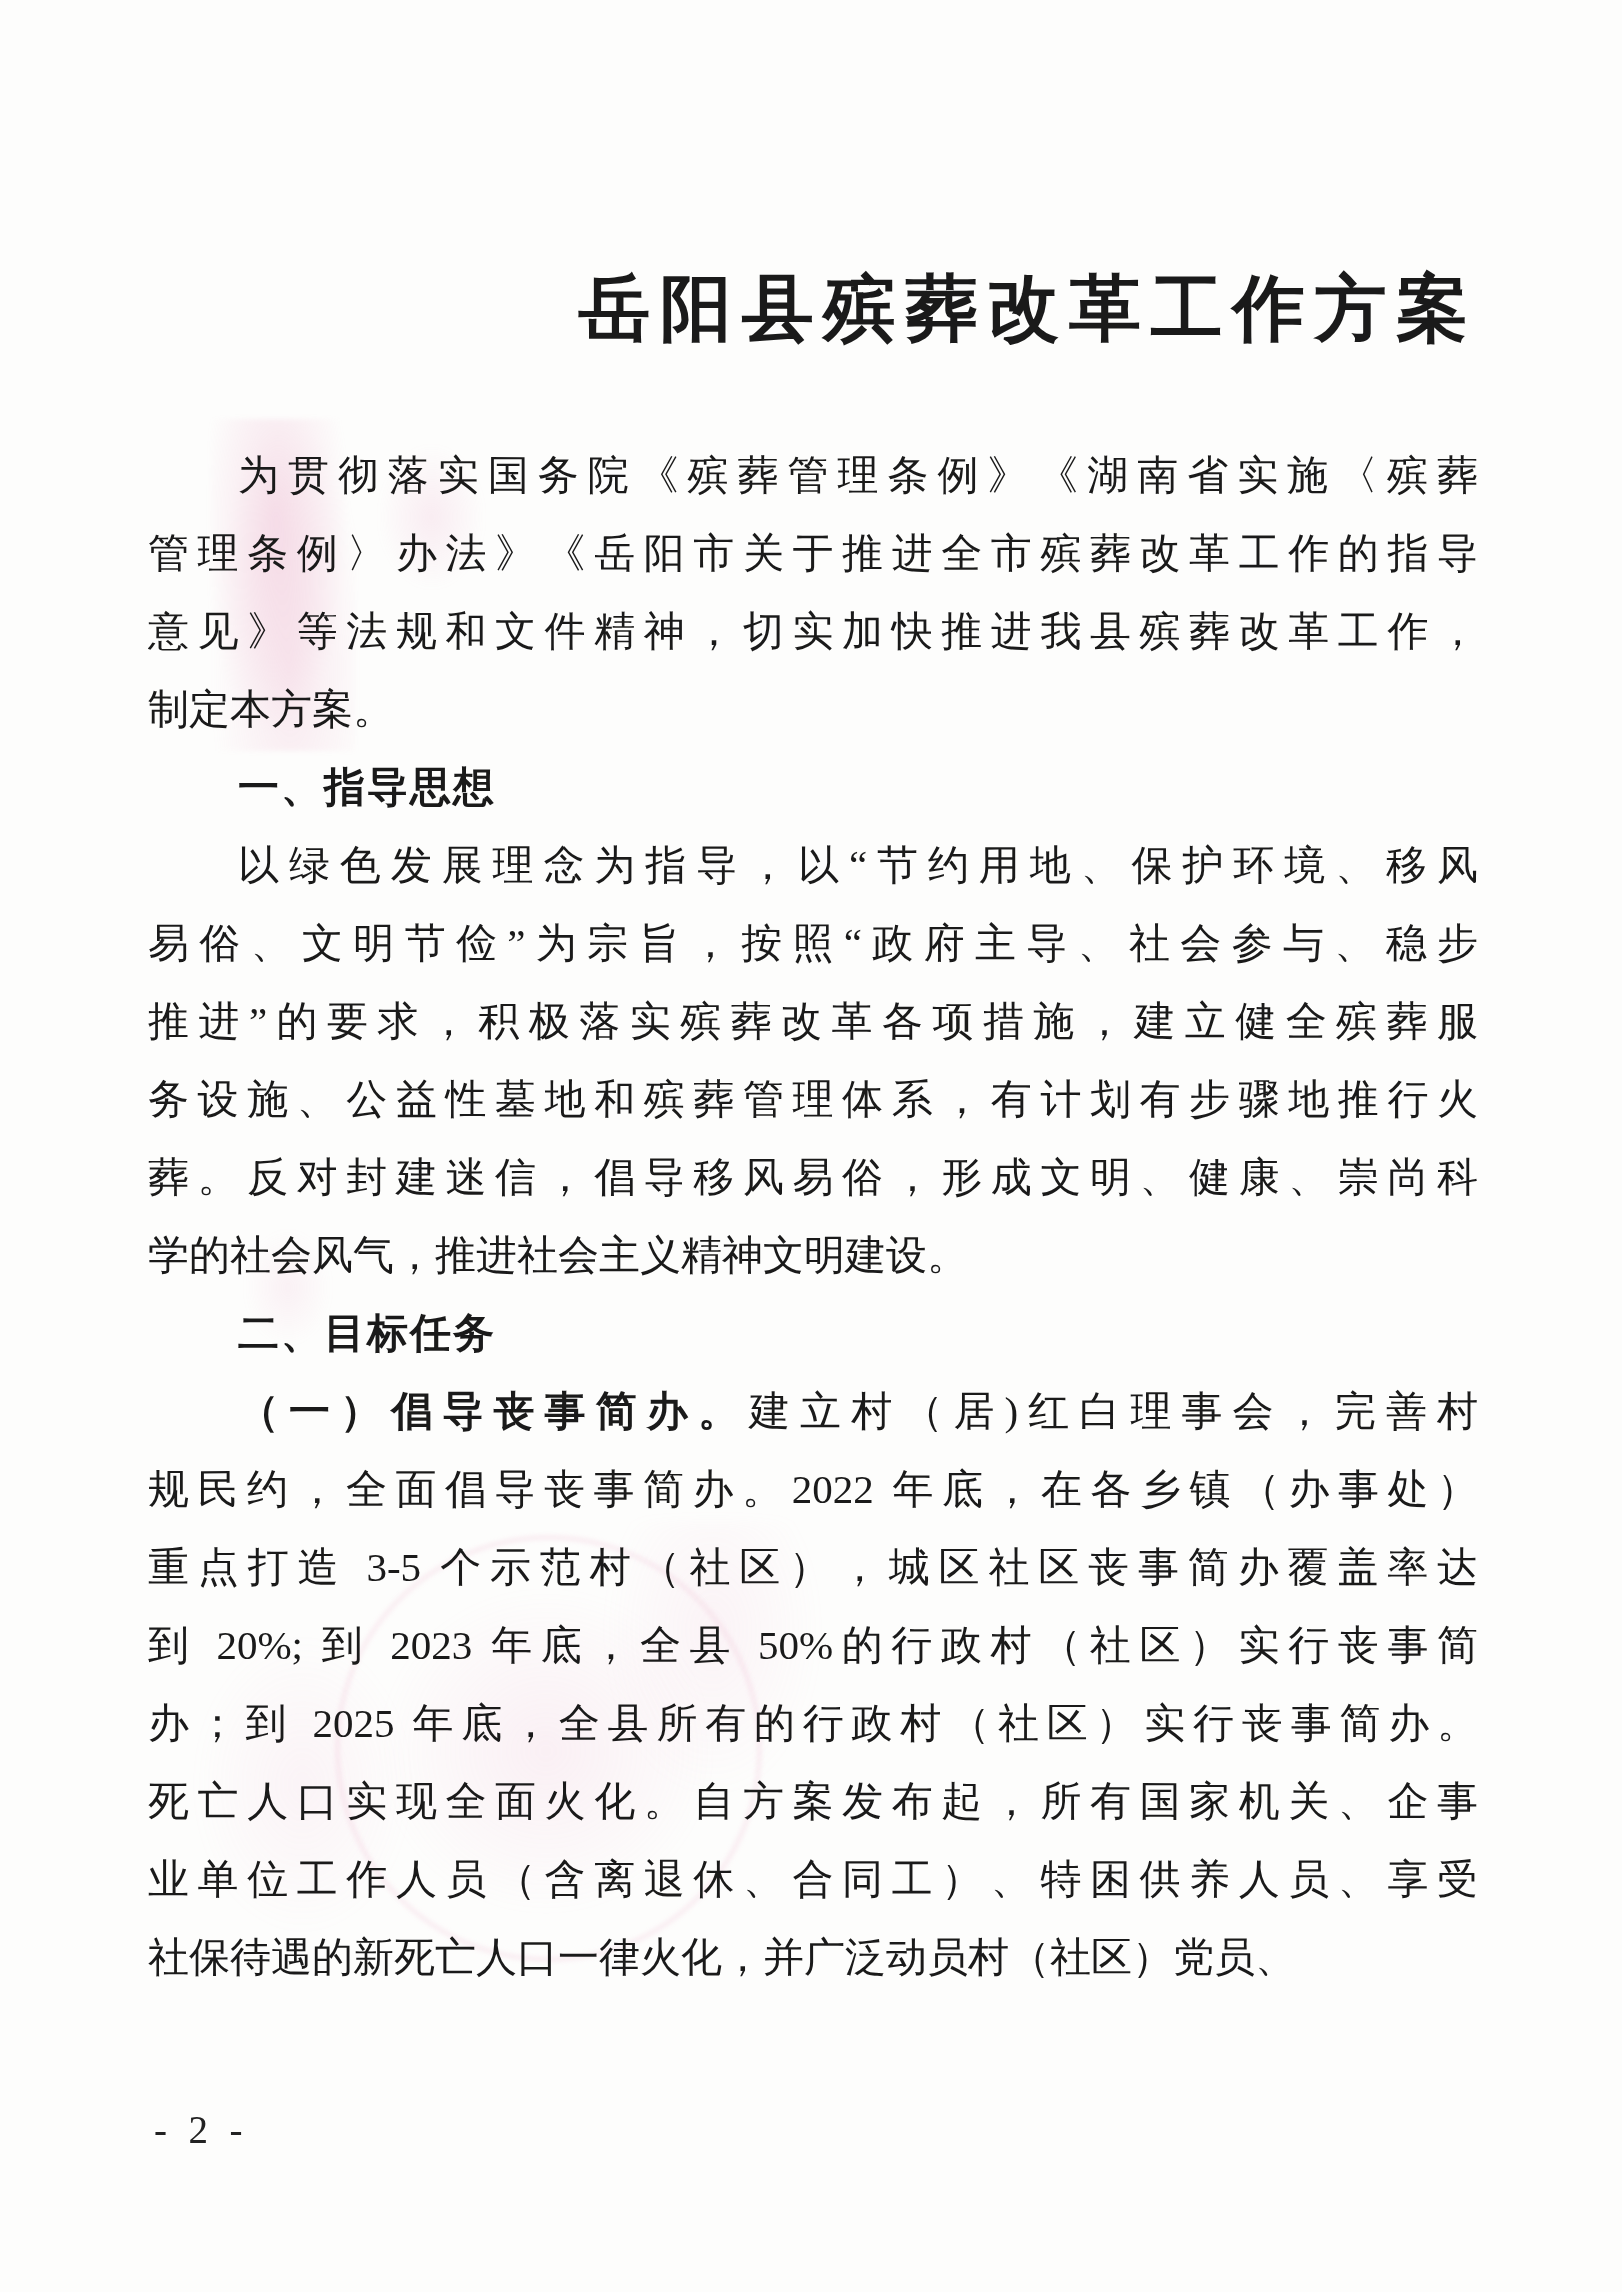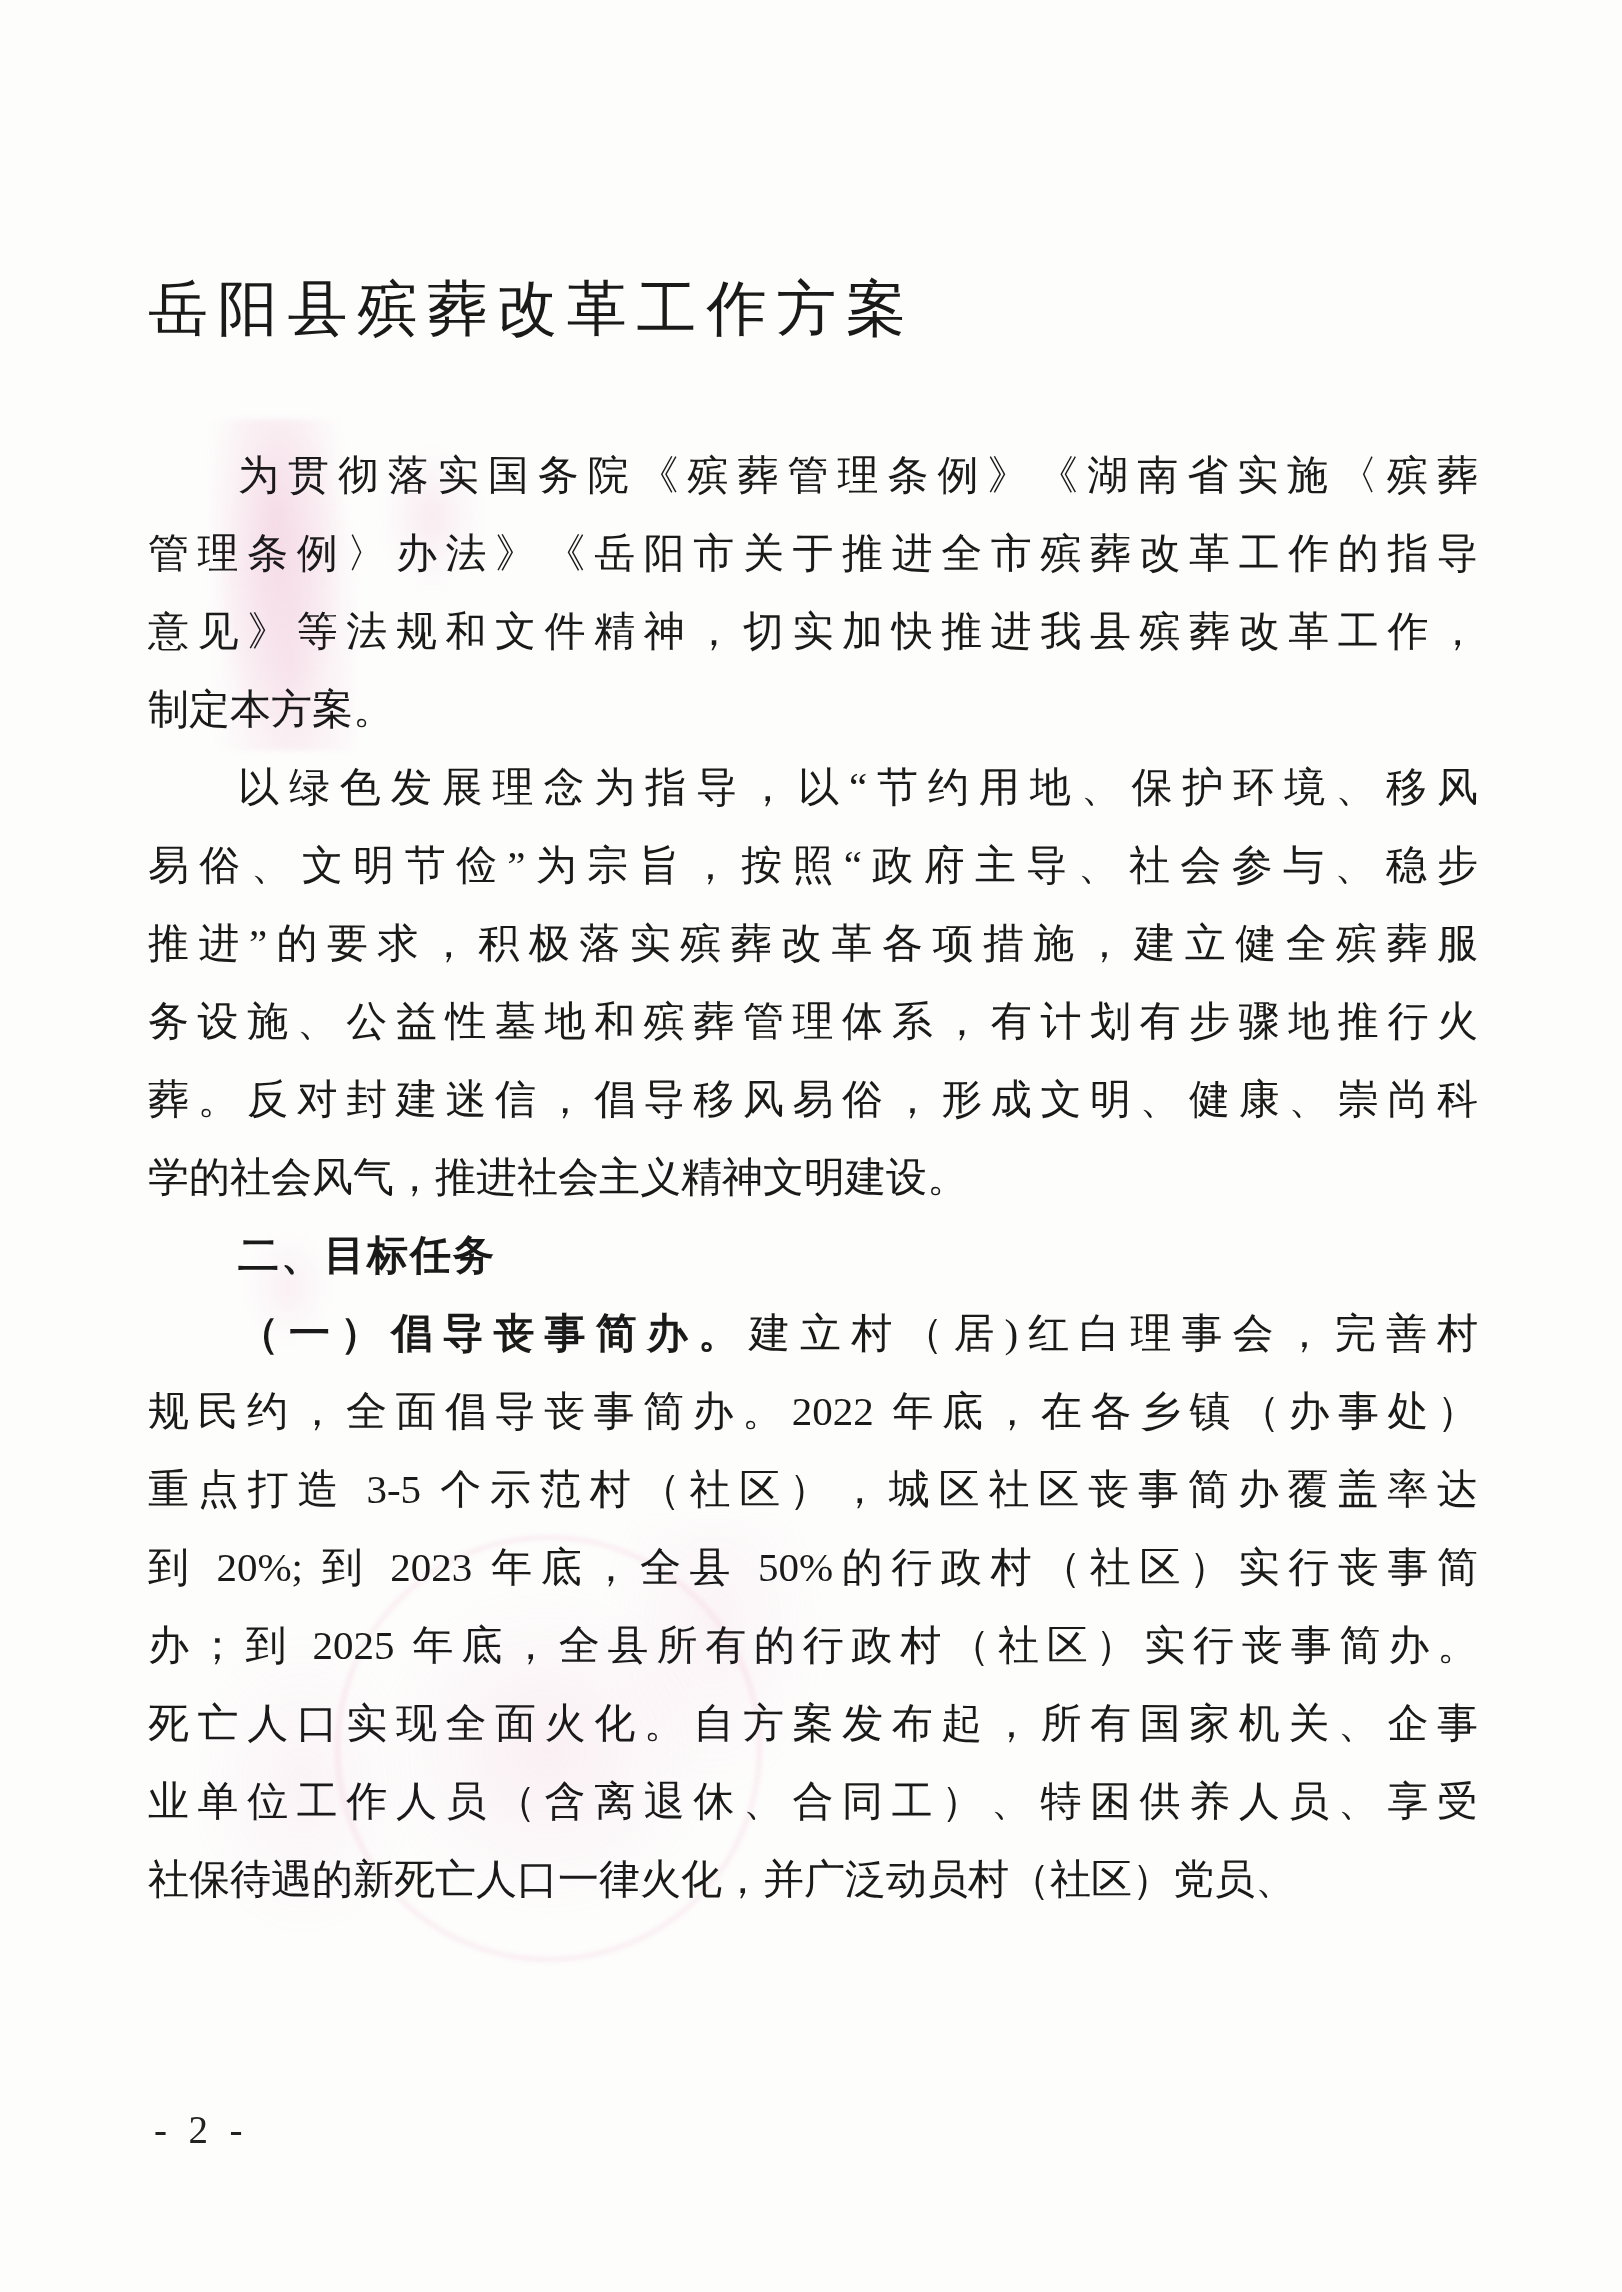--- a/index.html
+++ b/index.html
@@ -12,23 +12,23 @@
     color:#1a1a1a;
     font-family:"Liberation Serif","DejaVu Serif",serif;
     overflow:hidden;
   }
   .content {
     position:absolute;
     left:148px; top:270px;
     width:1330px;
   }
   .doc-title {
-    font-size:60px;
-    font-weight:normal;
-    text-align:left;
+    font-size:72px;
+    font-weight:bold;
+    text-align:right;
     letter-spacing:9.8px;
     line-height:78px;
     height:78px;
     margin:0 0 88px 0;
     white-space:nowrap;
     font-family:"Liberation Serif","DejaVu Serif",serif;
   }
   .line {
     font-size:41px;
     line-height:78px;
@@ -107,20 +107,21 @@
   <div class="artifact stamp-wash-2"></div>
   <div class="artifact stamp-wash-3"></div>
 
   <div class="content">
     <h1 class="doc-title">岳阳县殡葬改革工作方案</h1>
     <div>
         <div class="line indent">为贯彻落实国务院《殡葬管理条例》《湖南省实施〈殡葬</div>
         <div class="line">管理条例〉办法》《岳阳市关于推进全市殡葬改革工作的指导</div>
         <div class="line">意见》等法规和文件精神，切实加快推进我县殡葬改革工作，</div>
         <div class="line last">制定本方案。</div>
+        <div class="line indent last heading">一、指导思想</div>
         <div class="line indent">以绿色发展理念为指导，以“节约用地、保护环境、移风</div>
         <div class="line">易俗、文明节俭”为宗旨，按照“政府主导、社会参与、稳步</div>
         <div class="line">推进”的要求，积极落实殡葬改革各项措施，建立健全殡葬服</div>
         <div class="line">务设施、公益性墓地和殡葬管理体系，有计划有步骤地推行火</div>
         <div class="line">葬。反对封建迷信，倡导移风易俗，形成文明、健康、崇尚科</div>
         <div class="line last">学的社会风气，推进社会主义精神文明建设。</div>
         <div class="line indent last heading">二、目标任务</div>
         <div class="line indent"><b class="lead">（一）倡导丧事简办。</b>建立村（居)红白理事会，完善村</div>
         <div class="line">规民约，全面倡导丧事简办。2022 年底，在各乡镇（办事处）</div>
         <div class="line">重点打造 3-5 个示范村（社区），城区社区丧事简办覆盖率达</div>

